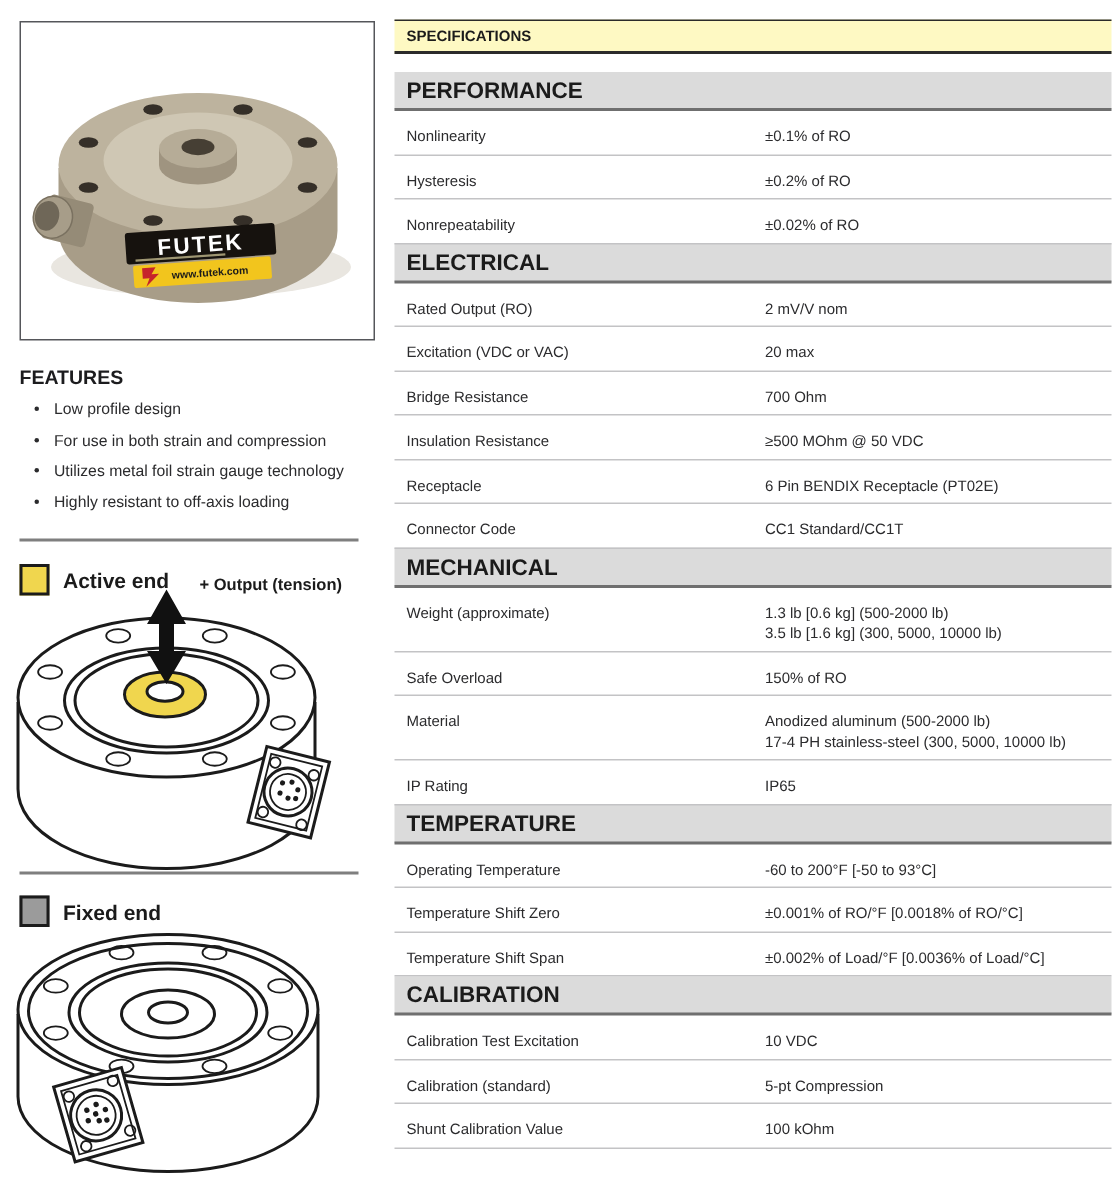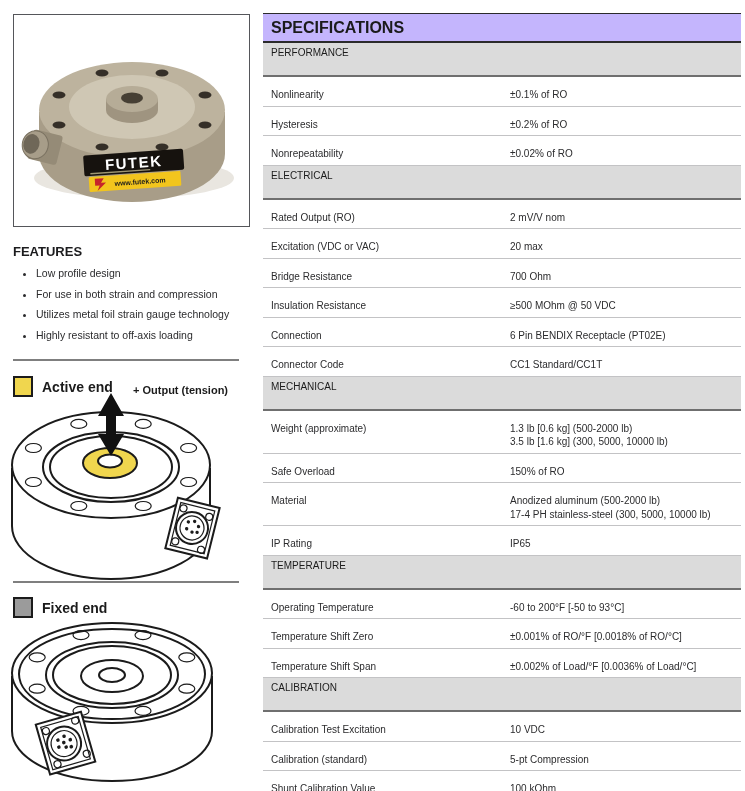--- a/index.html
+++ b/index.html
@@ -28,25 +28,25 @@
 
   
   .ln { fill:none; stroke:#1b1b1b; stroke-width:2; }
   .ln-thin { fill:none; stroke:#1b1b1b; stroke-width:1.2; }
   .ln-fillw { fill:#ffffff; stroke:#1b1b1b; stroke-width:2; }
   .dot { fill:#1b1b1b; stroke:none; }
   svg text { font-family:"Liberation Sans",sans-serif; }
 
   
   .spec-wrap { position:absolute; left:263px; top:13px; width:478px; }
-  .spec-title { background:#c4b5fd; border-top:1px solid #2b2b2b; border-bottom:2.5px solid #2b2b2b;
-                font-size:16px; font-weight:bold; color:#1b1b1b; padding:5px 8px 4px; margin-bottom:0; }
+  .spec-title { background:#fef9c3; border-top:1px solid #2b2b2b; border-bottom:2.5px solid #2b2b2b;
+                font-size:10px; font-weight:bold; color:#1b1b1b; padding:5px 8px 4px; margin-bottom:12px; }
   .spec-wrap table { border-collapse:collapse; width:100%; table-layout:fixed; }
-  tr.sec td { background:#DBDBDB; font-weight:normal; font-size:10px; color:#1b1b1b;
-              padding:4px 8px 17px; border-bottom:2px solid #6f6f6f; }
+  tr.sec td { background:#DBDBDB; font-weight:bold; font-size:15px; color:#1b1b1b;
+              padding:4px 8px 3px; border-bottom:2px solid #6f6f6f; }
   tr.row td { font-size:10px; color:#2b2b2d; padding:11px 8px 4px;
               border-bottom:1px solid #c3c3c5; vertical-align:top; line-height:1.35; }
   td.lbl { width:227px; }
   td.val { white-space:pre-line; }
 </style>
 </head>
 <body>
 
 <div class="page">
 
@@ -224,21 +224,21 @@
           </tr>
         <tr class="row">
             <td class="lbl">Bridge Resistance</td>
             <td class="val">700 Ohm</td>
           </tr>
         <tr class="row">
             <td class="lbl">Insulation Resistance</td>
             <td class="val">≥500 MOhm @ 50 VDC</td>
           </tr>
         <tr class="row">
-            <td class="lbl">Connection</td>
+            <td class="lbl">Receptacle</td>
             <td class="val">6 Pin BENDIX Receptacle (PT02E)</td>
           </tr>
         <tr class="row">
             <td class="lbl">Connector Code</td>
             <td class="val">CC1 Standard/CC1T</td>
           </tr>
 
         <tr class="sec">
             <td colspan="2">MECHANICAL</td>
           </tr>

